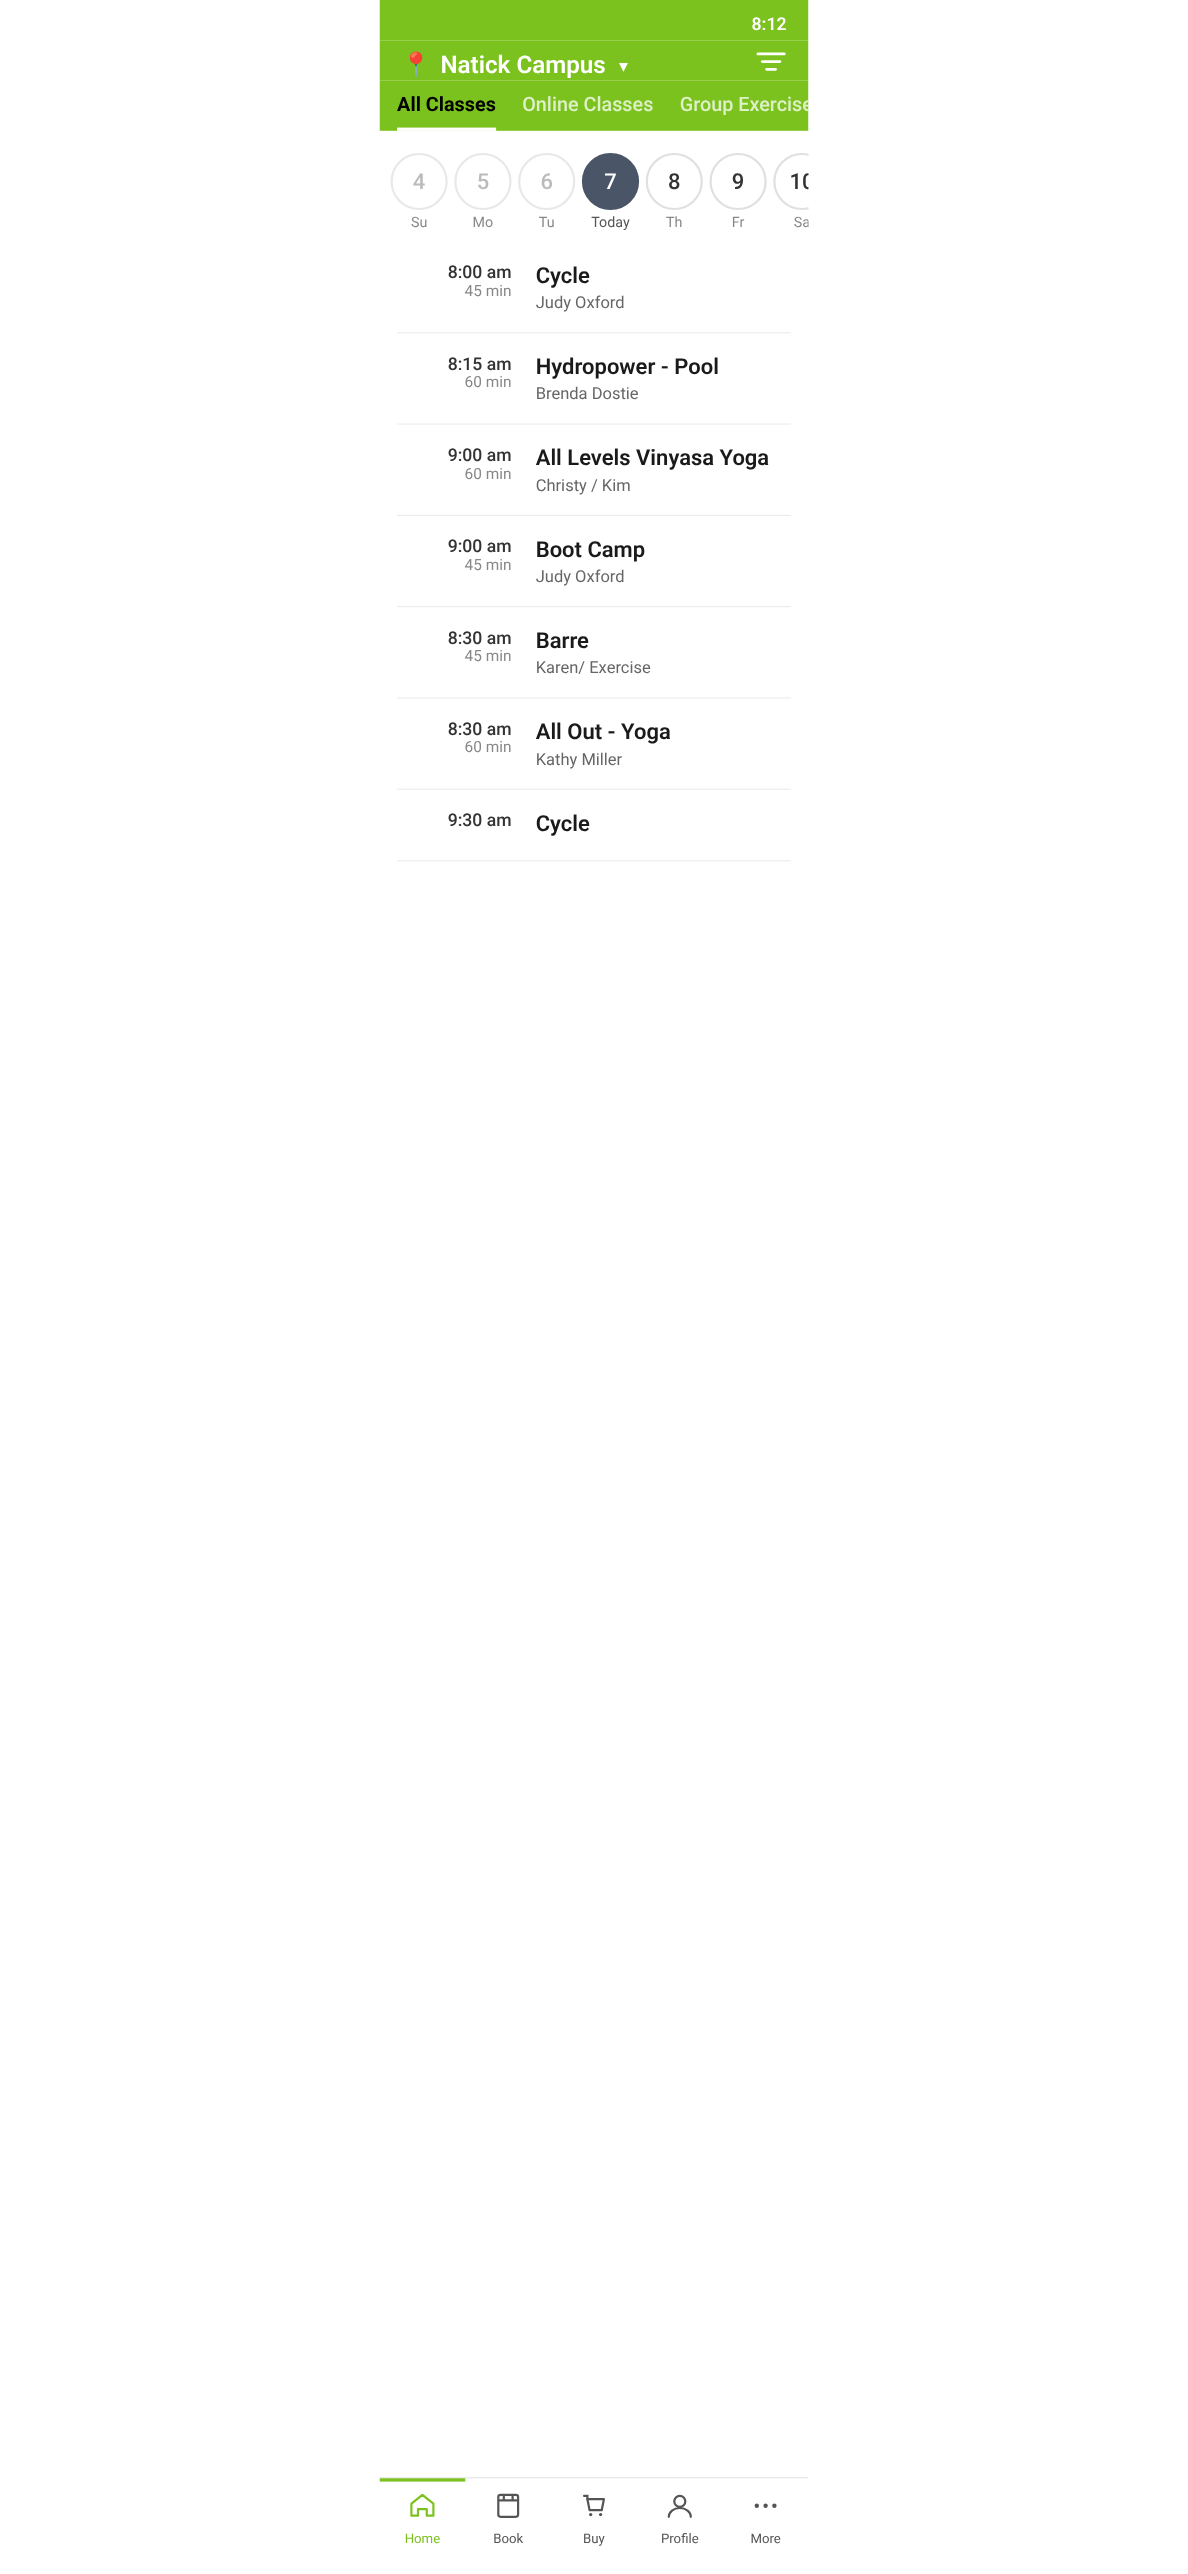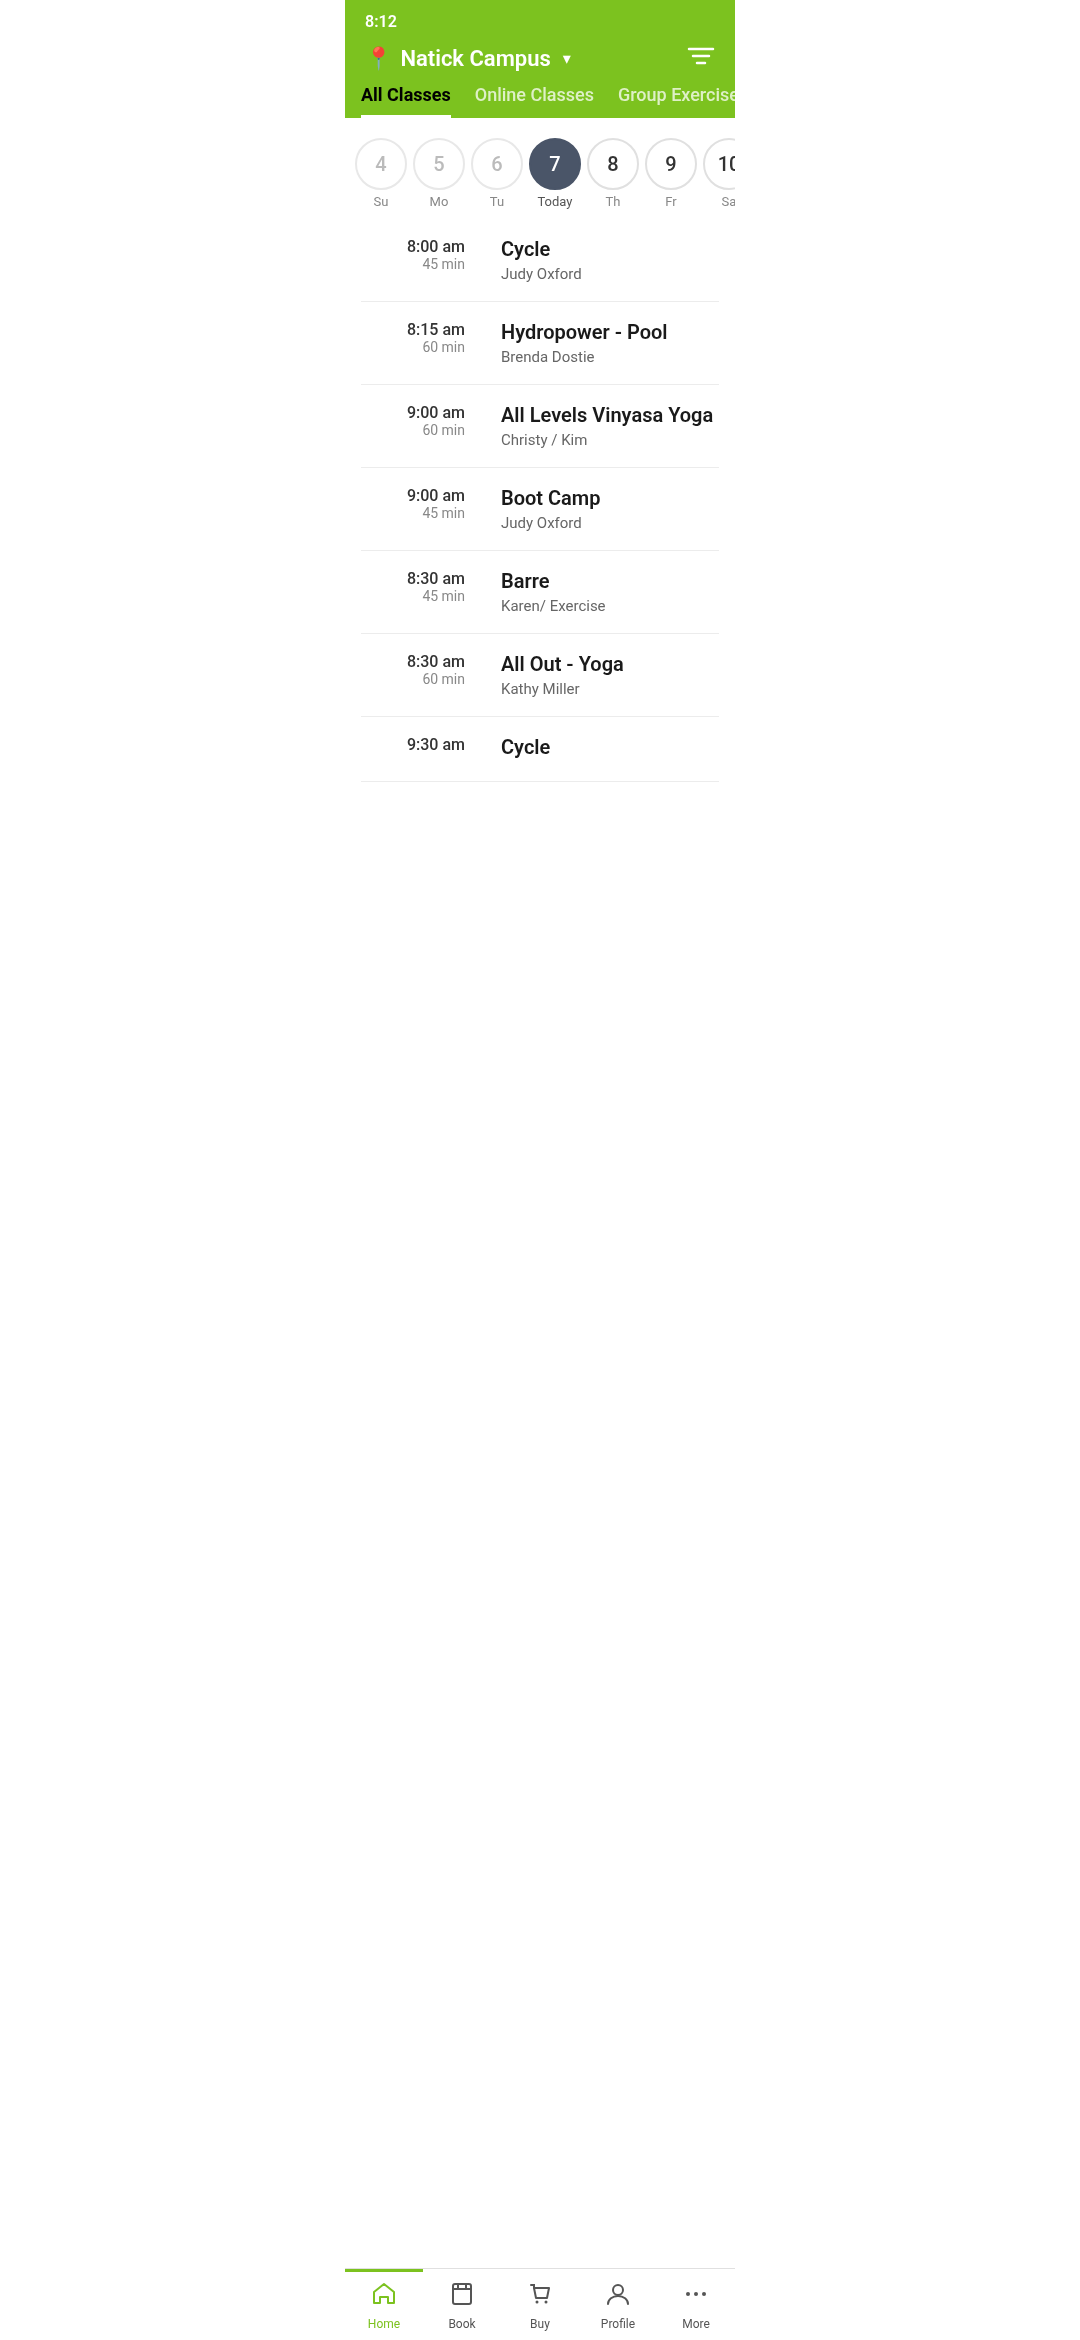--- a/index.html
+++ b/index.html
@@ -10,21 +10,21 @@
       width: 390px;
       margin: 0 auto;
       overflow-x: hidden;
     }
 
     
     .status-bar {
       background: #7cc21f;
       padding: 12px 20px 6px;
       display: flex;
-      justify-content: flex-start;
+      justify-content: flex-end;
       align-items: center;
     }
     .status-time {
       color: white;
       font-size: 16px;
       font-weight: 600;
     }
 
     
     .header {
@@ -144,21 +144,21 @@
 
     
     .class-list {
       padding: 0 16px;
     }
     .class-item {
       display: flex;
       align-items: flex-start;
       padding: 18px 4px;
       border-bottom: 1px solid #ececec;
-      gap: 16px;
+      gap: 2px;
     }
     .class-time {
       min-width: 120px;
       text-align: right;
       padding-right: 20px;
     }
     .class-time-main {
       font-size: 16px;
       font-weight: 500;
       color: #333;
@@ -178,21 +178,21 @@
     }
     .class-instructor {
       font-size: 15px;
       color: #666;
       margin-top: 4px;
     }
 
     
     .bottom-nav {
       position: fixed;
-      bottom: 0;
+      bottom: 16px;
       left: 50%;
       transform: translateX(-50%);
       width: 390px;
       background: white;
       border-top: 1px solid #e0e0e0;
       display: flex;
       height: 72px;
       align-items: stretch;
     }
     .nav-item {

